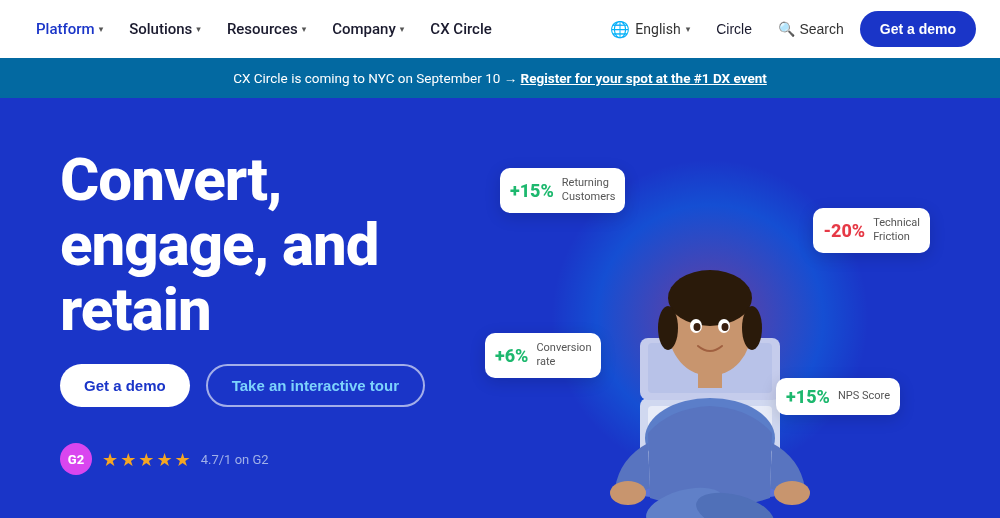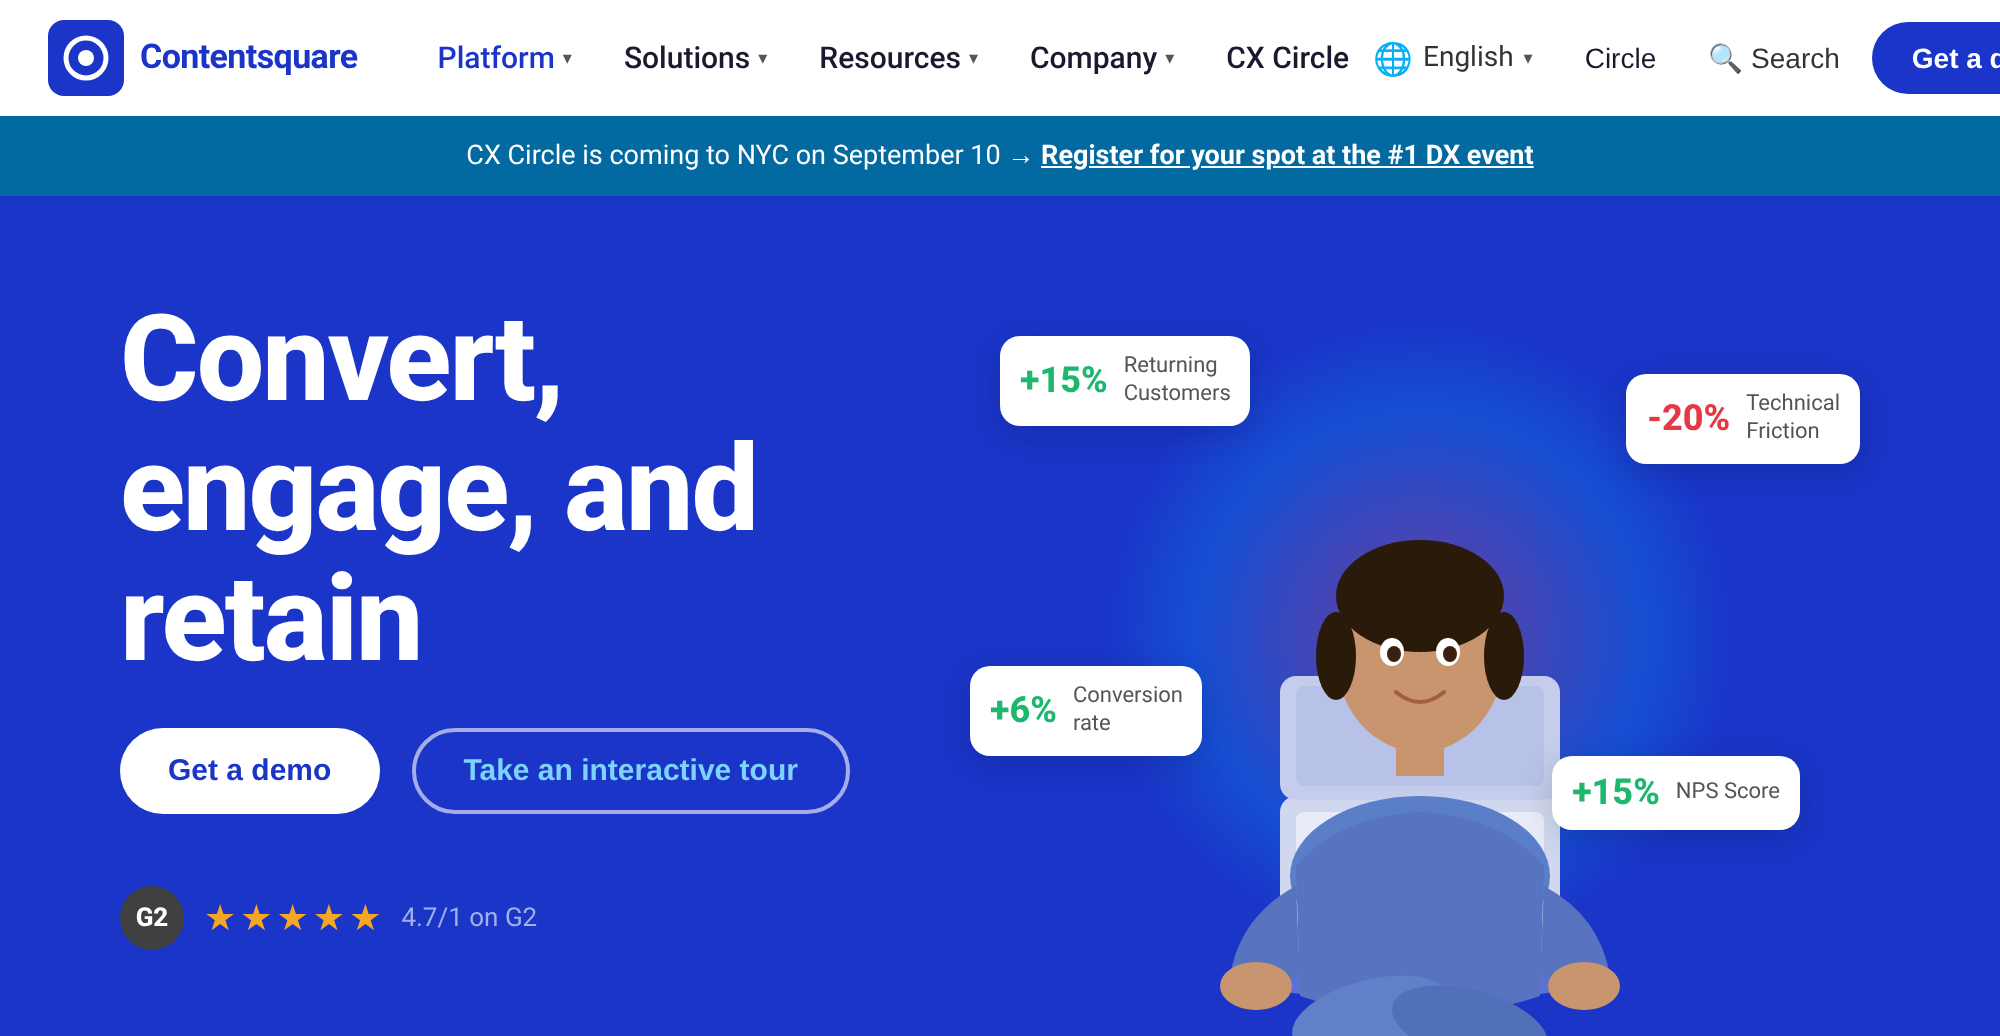--- a/index.html
+++ b/index.html
@@ -201,21 +201,21 @@
 
     .g2-rating {
       display: flex;
       align-items: center;
       gap: 10px;
     }
 
     .g2-logo {
       width: 32px;
       height: 32px;
-      background: #404040;
+      background: #d946ef;
       border-radius: 50%;
       display: flex;
       align-items: center;
       justify-content: center;
       font-size: 13px;
       font-weight: 800;
       color: #fff;
     }
 
     .stars {
@@ -291,46 +291,38 @@
       color: #555;
       line-height: 1.3;
     }
 
     .badge-top-left {
       top: 30px;
       left: 20px;
     }
 
     .badge-top-right {
-      top: 49px;
+      top: 70px;
       right: 10px;
     }
 
     .badge-middle {
       top: 195px;
       left: 5px;
     }
 
     .badge-bottom {
       top: 240px;
       right: 40px;
     }
   </style>
 </head>
 <body>
 
 <nav class="navbar">
-  <a class="logo" href="#">
-    <svg class="logo-icon" viewBox="0 0 38 38" fill="none" xmlns="http://www.w3.org/2000/svg">
-      <rect width="38" height="38" rx="8" fill="#1a35c8"></rect>
-      <circle cx="19" cy="19" r="10" fill="none" stroke="white" stroke-width="2.5"></circle>
-      <circle cx="19" cy="19" r="4" fill="white"></circle>
-    </svg>
-    <span class="logo-text">Contentsquare</span>
-  </a>
 
   <div class="nav-links">
     <div class="nav-item active">
       <span>Platform</span>
       <span class="chevron">▾</span>
     </div>
     <div class="nav-item">
       <span>Solutions</span>
       <span class="chevron">▾</span>
     </div>

